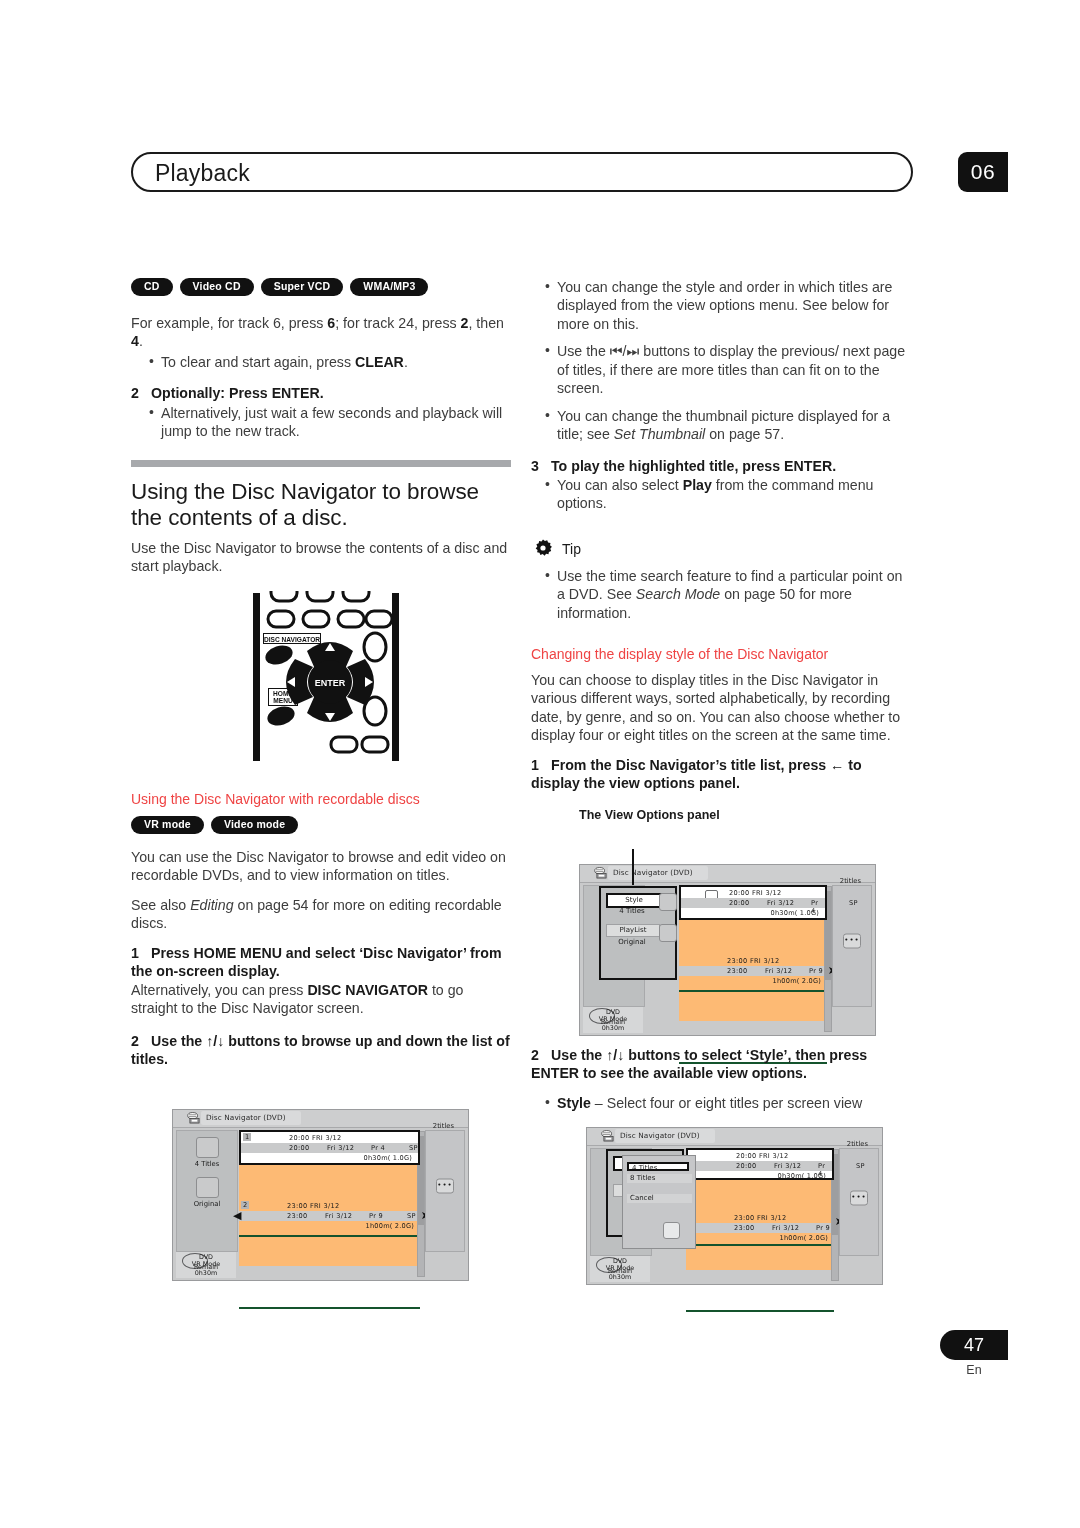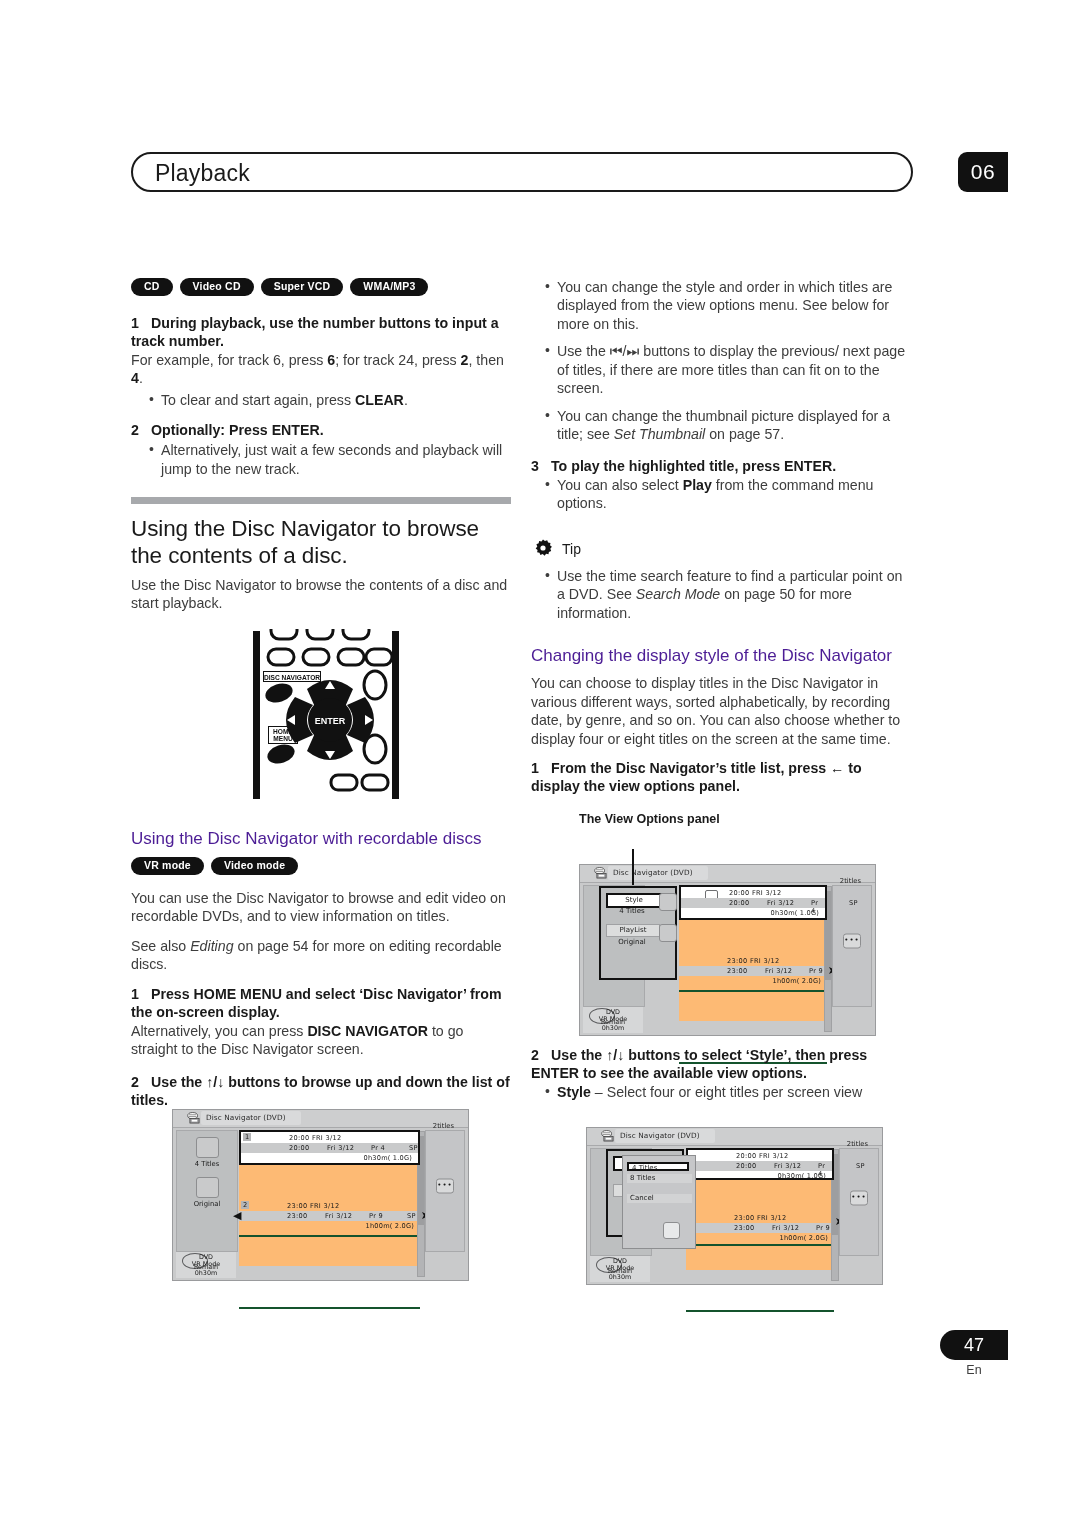--- a/index.html
+++ b/index.html
@@ -121,25 +121,25 @@
 
   h2.section-head {
     font-size: 22.5px;
     font-weight: normal;
     line-height: 1.17;
     margin: 0 0 7px 0;
     color: #1a1a1a;
     letter-spacing: -0.1px;
   }
   h3.sub-head {
-    font-size: 17px;
+    font-size: 14px;
     font-weight: normal;
     line-height: 1.2;
     margin: 0 0 8px 0;
-    color: #4c1d95;
+    color: #ef4444;
   }
 
   
   .tip-header {
     display: flex;
     align-items: center;
     gap: 9px;
     margin: 26px 0 8px 2px;
   }
   .tip-label { font-size: 14px; color: #1a1a1a; }
@@ -347,23 +347,20 @@
 
 <div class="col-left">
 
   <div class="badges">
     <span class="badge">CD</span>
     <span class="badge">Video CD</span>
     <span class="badge">Super VCD</span>
     <span class="badge">WMA/MP3</span>
   </div>
 
-  <p class="step">
-    <span class="num">1</span><span>During playback, use the number buttons to input a track number.</span>
-  </p>
   <p class="body-text tight">
     <span>For example, for track 6, press </span><b>6</b><span>; for track 24, press </span><b>2</b><span>, then </span><b>4</b><span>.</span>
   </p>
   <ul class="bullets">
     <li><span>To clear and start again, press </span><b>CLEAR</b><span>.</span></li>
   </ul>
 
   <p class="step">
     <span class="num">2</span><span>Optionally: Press ENTER.</span>
   </p>
@@ -557,21 +554,21 @@
     <div class="vo-item-pill" style="left:5px;top:36px;">PlayList</div>
     <div class="vo-item-sub" style="left:5px;top:50px;">Original</div>
     <div class="vo-box" style="left:58px;top:36px;"></div>
   </div>
 </div>
 
 <div style="position:absolute;left:531px;top:1046px;width:382px;">
   <p class="step">
     <span class="num">2</span><span>Use the </span><span>↑/↓</span><span> buttons to select ‘Style’, then press ENTER to see the available view options.</span>
   </p>
-  <ul class="bullets" style="margin-top:1px;padding-left:14px;">
+  <ul class="bullets" style="margin-top:12px;padding-left:14px;">
     <li><b>Style</b><span> – Select four or eight titles per screen view</span></li>
   </ul>
 </div>
 
 <div class="osd" style="position:absolute;left:172px;top:1109px;width:297px;height:172px;">
   <div class="osd-titlebar"></div>
   <div class="osd-title-pill"></div>
   <svg class="osd-disc-icon" viewBox="0 0 16 13">
     <ellipse cx="6" cy="4" rx="5.3" ry="3.4" fill="#ffffff" stroke="#333" stroke-width="0.8"></ellipse>
     <line x1="2" y1="3" x2="10" y2="3" stroke="#333" stroke-width="0.6"></line>

